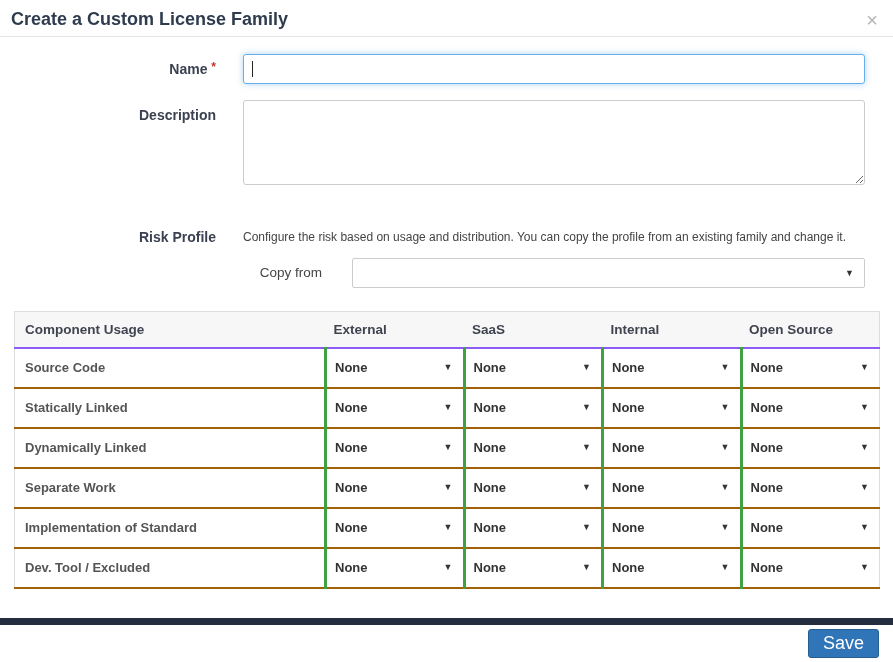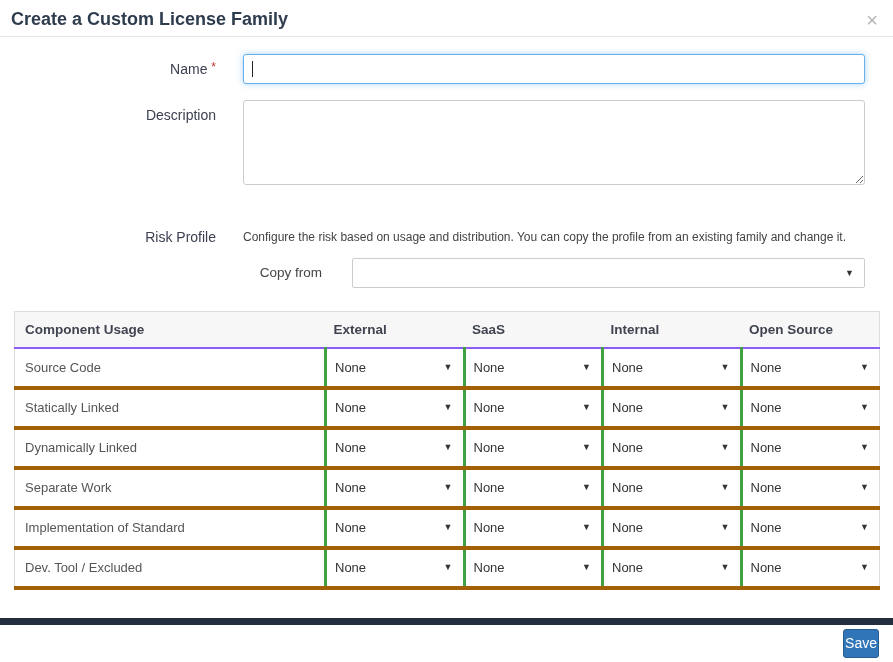--- a/index.html
+++ b/index.html
@@ -39,21 +39,21 @@
   .form-row { display: flex; margin-bottom: 16px; }
   .label-col {
     width: 243px;
     padding-right: 27px;
     text-align: right;
     padding-top: 6px;
     flex: none;
   }
   .label-col label {
     font-size: 14px;
-    font-weight: 400;
+    font-weight: 700;
     color: #3b4151;
   }
   .req { color: #c0392b; font-size: 12px; vertical-align: top; }
   .input-col { flex: 1; margin-right: 28px; }
   .text-input {
     height: 30px;
     width: 100%;
     border: 1px solid #66afe9;
     border-radius: 3px;
     box-shadow: 0 0 6px rgba(102,175,233,.55);
@@ -130,23 +130,24 @@
     font-weight: 600;
     color: #3f4450;
     text-align: left;
     height: 36px;
     padding: 0 0 0 8px;
     border-bottom: 2px solid #8b5cf6;
   }
   .risk-table th.usage-h { padding-left: 10px; }
   .risk-table td {
     height: 40px;
-    border-bottom: 4px solid #a16207;
+    border-bottom: 2px solid #a16207;
     font-size: 13px;
     color: #555;
+    font-weight: bold;
   }
   .risk-table td.usage { padding-left: 10px; background: #fff; }
   .risk-table td.val {
     border-left: 3px solid #3fa142;
     padding: 0;
   }
   .cell-dd {
     height: 100%;
     display: flex;
     align-items: center;
@@ -163,23 +164,23 @@
   .footer-bar { height: 7px; background: #242e3e; }
   .footer-actions {
     padding: 4px 14px 4px;
     display: flex;
     justify-content: flex-end;
   }
   .save-btn {
     background: #3075b8;
     border: 1px solid #275e91;
     color: #ffffff;
-    font-size: 14px;
+    font-size: 18px;
     font-family: "Liberation Sans", sans-serif;
-    padding: 5px 1px;
+    padding: 5px 14px;
     border-radius: 3px;
     cursor: pointer;
     line-height: 17px;
   }
 </style>
 </head>
 <body>
 
 <div class="modal">
 

